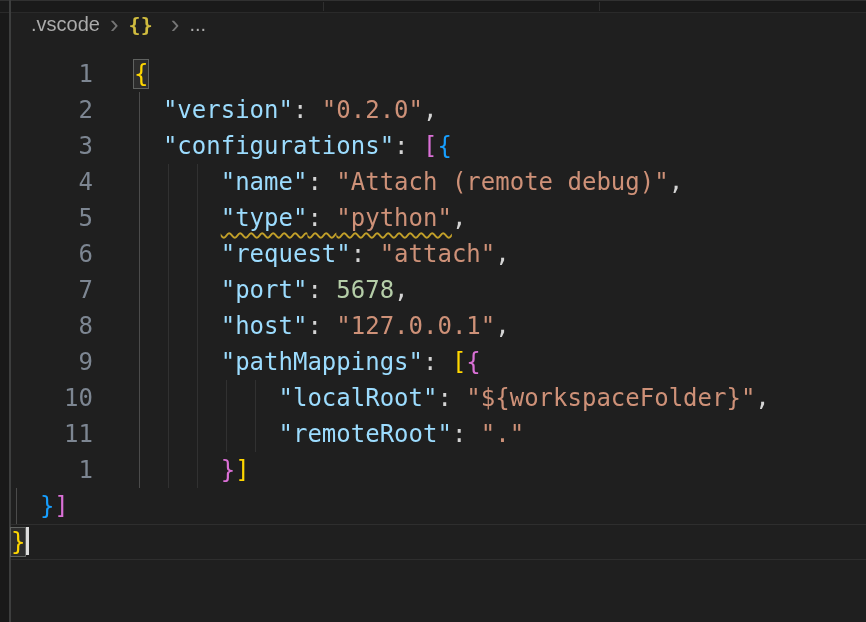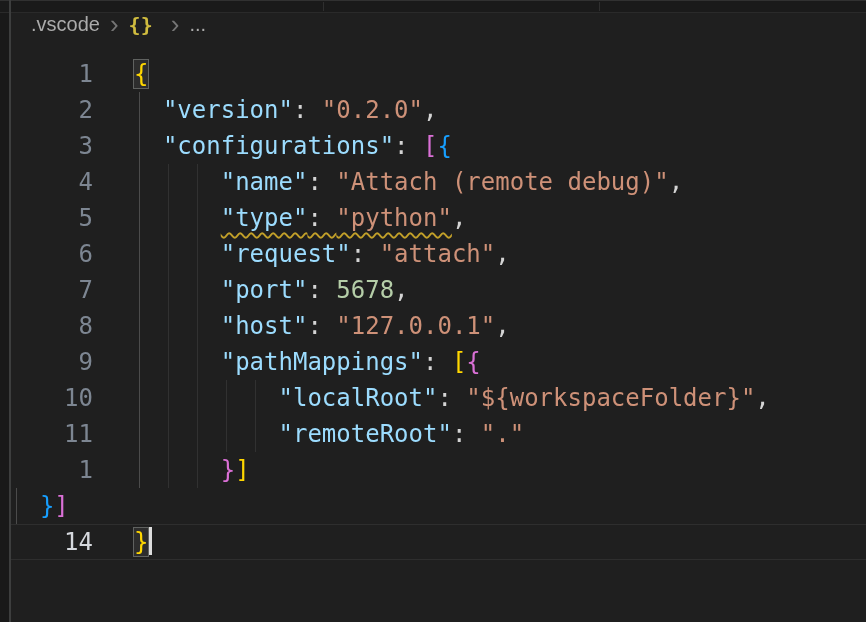--- a/index.html
+++ b/index.html
@@ -77,15 +77,15 @@
       <div class="line"><div class="gutter">4</div><div class="code"><span class="guide g0" style="left: calc(0ch + 5px);"></span><span class="guide" style="left: calc(2ch + 5px);"></span><span class="guide" style="left: calc(4ch + 5px);"></span><span class="tok plain">      </span><span class="tok key">"name"</span><span class="tok punc">: </span><span class="tok str">"Attach (remote debug)"</span><span class="tok punc">,</span></div></div>
       <div class="line"><div class="gutter">5</div><div class="code"><span class="guide g0" style="left: calc(0ch + 5px);"></span><span class="guide" style="left: calc(2ch + 5px);"></span><span class="guide" style="left: calc(4ch + 5px);"></span><span class="tok plain">      </span><span class="tok key sq">"type"</span><span class="tok punc sq">: </span><span class="tok str sq">"python"</span><span class="tok punc">,</span></div></div>
       <div class="line"><div class="gutter">6</div><div class="code"><span class="guide g0" style="left: calc(0ch + 5px);"></span><span class="guide" style="left: calc(2ch + 5px);"></span><span class="guide" style="left: calc(4ch + 5px);"></span><span class="tok plain">      </span><span class="tok key">"request"</span><span class="tok punc">: </span><span class="tok str">"attach"</span><span class="tok punc">,</span></div></div>
       <div class="line"><div class="gutter">7</div><div class="code"><span class="guide g0" style="left: calc(0ch + 5px);"></span><span class="guide" style="left: calc(2ch + 5px);"></span><span class="guide" style="left: calc(4ch + 5px);"></span><span class="tok plain">      </span><span class="tok key">"port"</span><span class="tok punc">: </span><span class="tok num">5678</span><span class="tok punc">,</span></div></div>
       <div class="line"><div class="gutter">8</div><div class="code"><span class="guide g0" style="left: calc(0ch + 5px);"></span><span class="guide" style="left: calc(2ch + 5px);"></span><span class="guide" style="left: calc(4ch + 5px);"></span><span class="tok plain">      </span><span class="tok key">"host"</span><span class="tok punc">: </span><span class="tok str">"127.0.0.1"</span><span class="tok punc">,</span></div></div>
       <div class="line"><div class="gutter">9</div><div class="code"><span class="guide g0" style="left: calc(0ch + 5px);"></span><span class="guide" style="left: calc(2ch + 5px);"></span><span class="guide" style="left: calc(4ch + 5px);"></span><span class="tok plain">      </span><span class="tok key">"pathMappings"</span><span class="tok punc">: </span><span class="tok b1">[</span><span class="tok b2">{</span></div></div>
       <div class="line"><div class="gutter">10</div><div class="code"><span class="guide g0" style="left: calc(0ch + 5px);"></span><span class="guide" style="left: calc(2ch + 5px);"></span><span class="guide" style="left: calc(4ch + 5px);"></span><span class="guide" style="left: calc(6ch + 5px);"></span><span class="guide" style="left: calc(8ch + 5px);"></span><span class="tok plain">          </span><span class="tok key">"localRoot"</span><span class="tok punc">: </span><span class="tok str">"${workspaceFolder}"</span><span class="tok punc">,</span></div></div>
       <div class="line"><div class="gutter">11</div><div class="code"><span class="guide g0" style="left: calc(0ch + 5px);"></span><span class="guide" style="left: calc(2ch + 5px);"></span><span class="guide" style="left: calc(4ch + 5px);"></span><span class="guide" style="left: calc(6ch + 5px);"></span><span class="guide" style="left: calc(8ch + 5px);"></span><span class="tok plain">          </span><span class="tok key">"remoteRoot"</span><span class="tok punc">: </span><span class="tok str">"."</span></div></div>
       <div class="line"><div class="gutter">1</div><div class="code"><span class="guide g0" style="left: calc(0ch + 5px);"></span><span class="guide" style="left: calc(2ch + 5px);"></span><span class="guide" style="left: calc(4ch + 5px);"></span><span class="tok plain">      </span><span class="tok b2">}</span><span class="tok b1">]</span></div></div>
       <div class="line"><div class="code"><span class="guide g0" style="left: calc(0ch + 5px);"></span><span class="tok plain">  </span><span class="tok b3">}</span><span class="tok b2">]</span></div></div>
-      <div class="line active"><div class="gutter">14</div><div class="code"><span class="tok b1 box">}</span><span class="cursor"></span></div></div>
+      <div class="line active"><div class="code"><span class="tok b1 box">}</span><span class="cursor"></span></div></div>
     </div>
 </div>
 
 </body></html>

